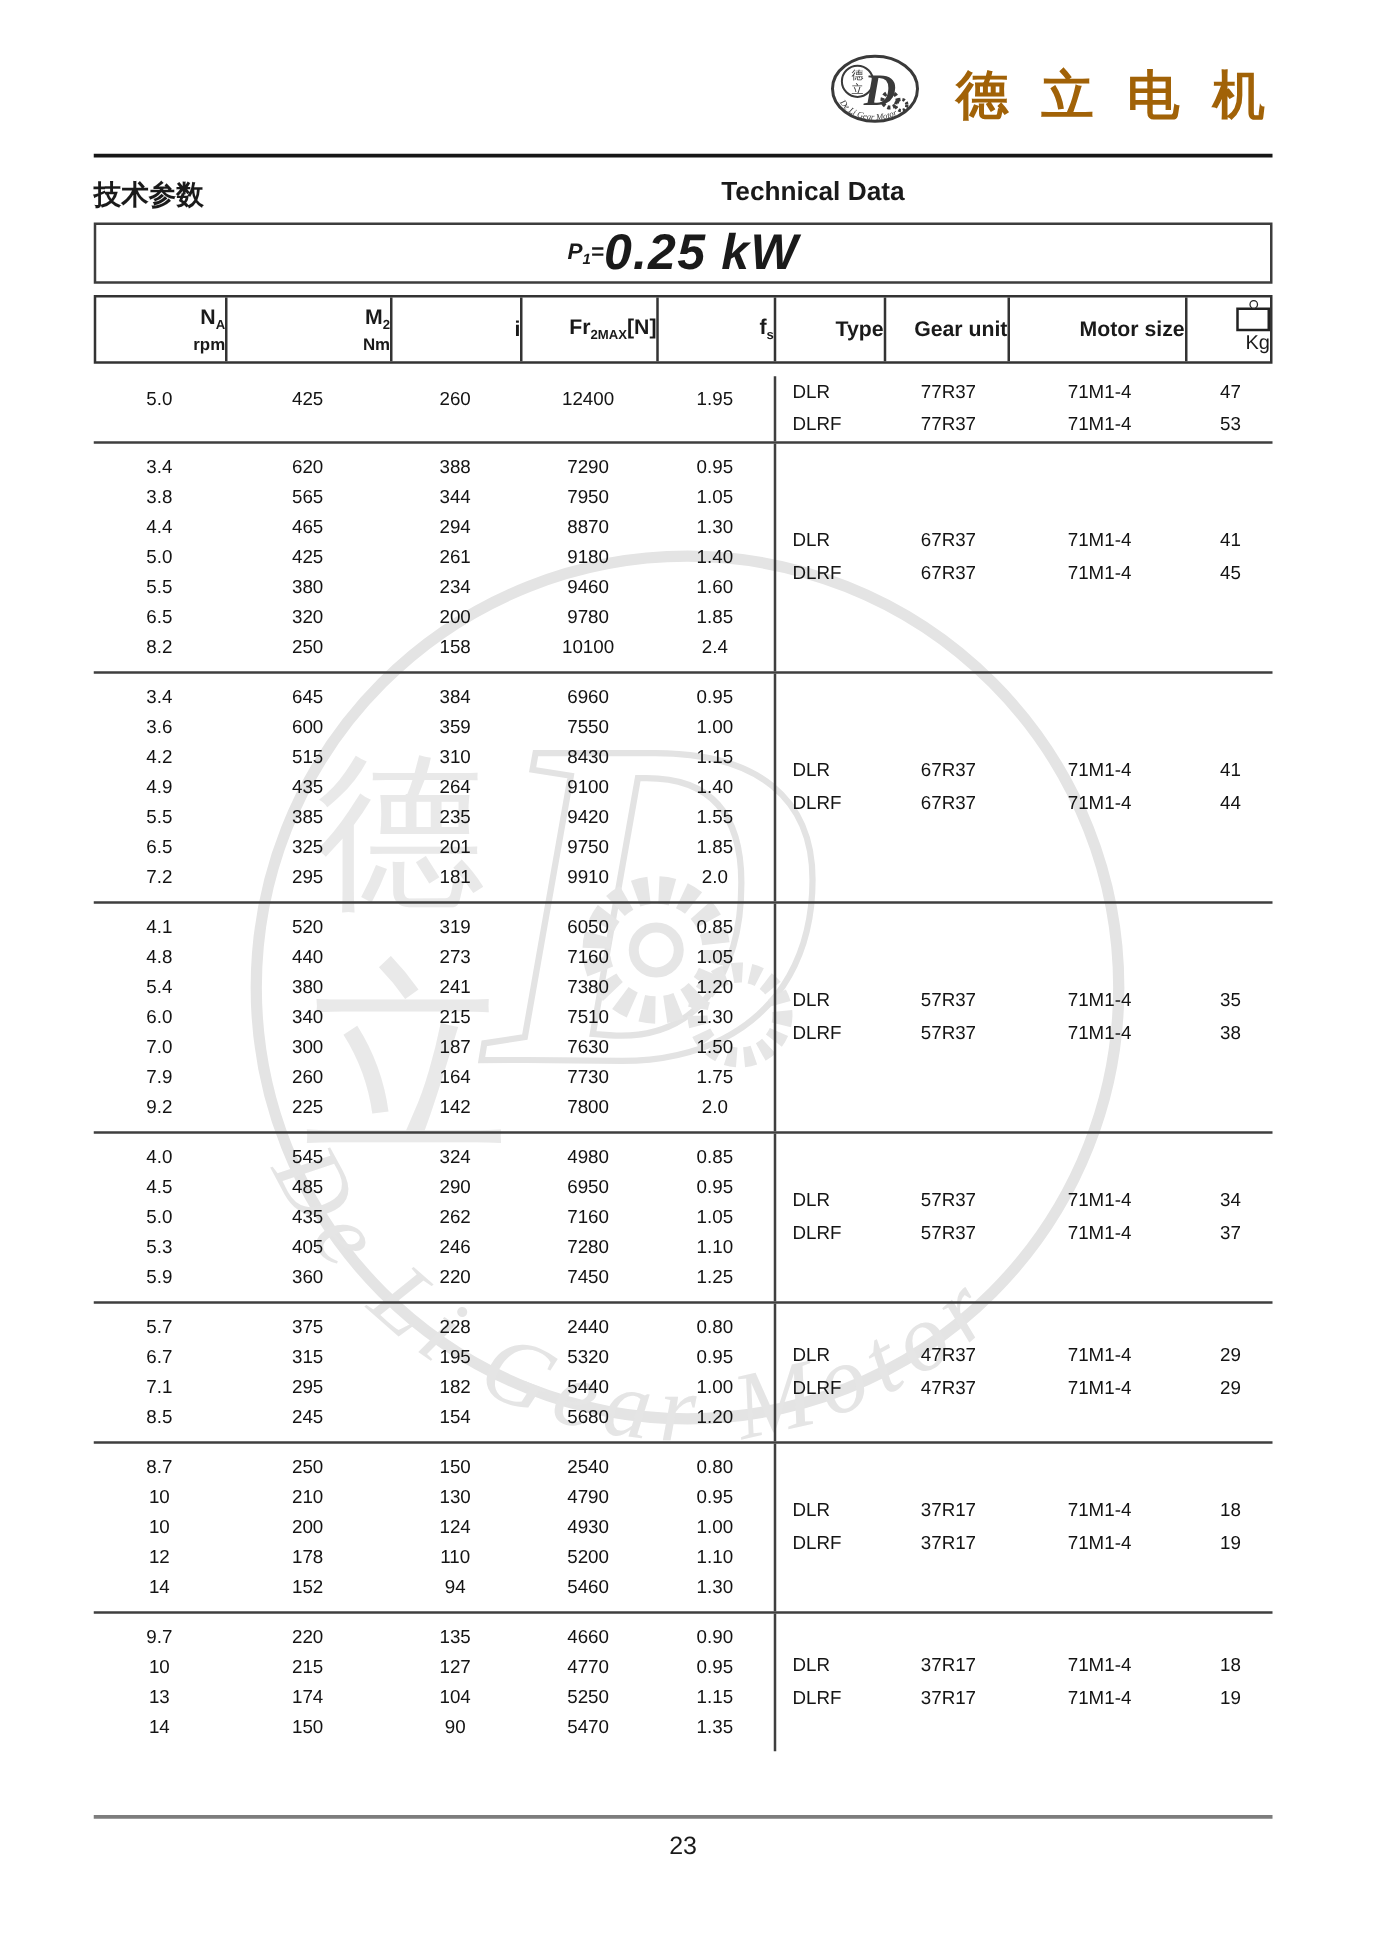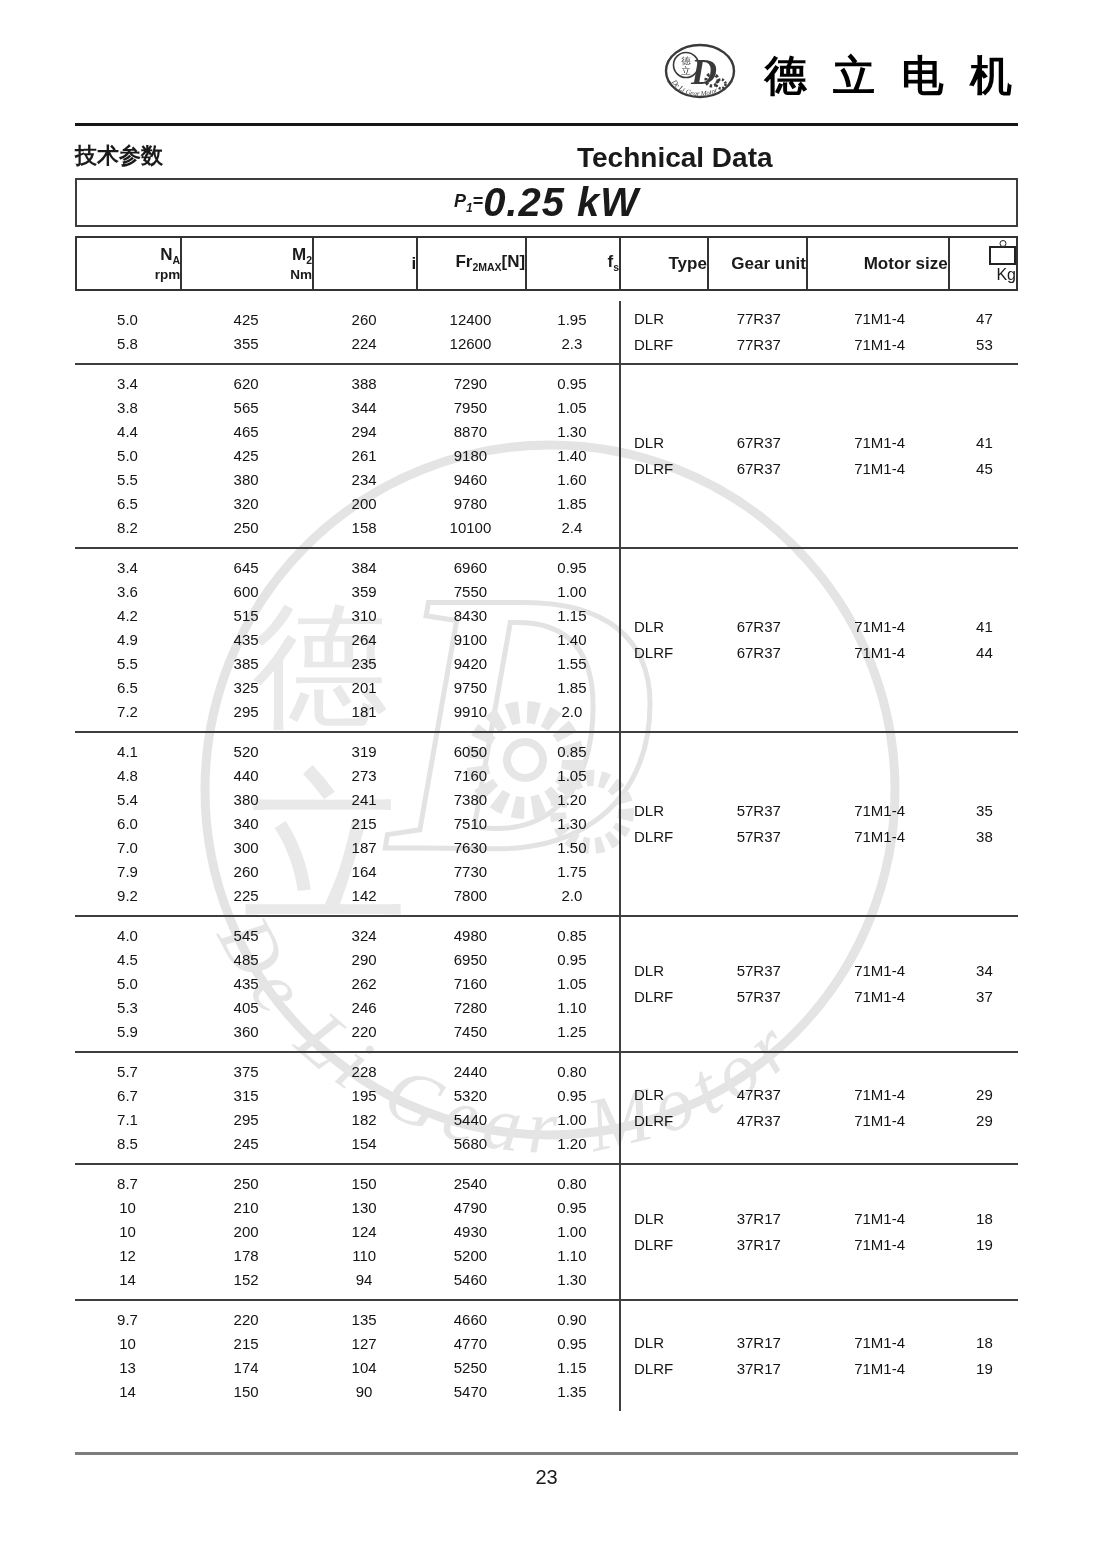--- a/index.html
+++ b/index.html
@@ -10,25 +10,25 @@
   }
   .abs { position:absolute; }
 
   
   #watermark { left:120px; top:400px; z-index:0; pointer-events:none; }
 
   
   .logo-row { top:42px; right:80px; display:flex; align-items:center; gap:26px; z-index:2; }
   .brand-cn {
     font-family:"Liberation Serif","DejaVu Serif",serif; font-weight:bold;
-    font-size:42px; letter-spacing:8px; color:#000000; white-space:nowrap;
+    font-size:42px; letter-spacing:8px; color:#a16207; white-space:nowrap;
   }
   .top-rule { left:75px; width:943px; top:123px; height:3px; background:#161616; z-index:2; }
   .title-cn { left:75px; top:141px; font-size:22px; font-weight:bold; z-index:2; }
-  .title-en { left:577px; top:142px; font-size:28px; font-weight:bold; z-index:2; }
+  .title-en { left:577px; top:142px; font-size:21px; font-weight:bold; z-index:2; }
 
   
   .power-box {
     left:75px; top:178px; width:943px; height:49px; border:2px solid #3d3d3d;
     display:flex; align-items:center; justify-content:center; z-index:1; background:transparent;font-style:italic;
   }
   .p-small { font-size:18px; font-weight:bold; }
   .p-small sub { font-size:12px; }
   .p-big { font-size:40px; font-weight:bold; letter-spacing:1px; }
 
@@ -152,27 +152,20 @@
 <div id="sections" class="abs">
     <div class="section">
       <div class="sec-left">
         <div class="data-row">
           <div class="dcell">5.0</div>
           <div class="dcell">425</div>
           <div class="dcell">260</div>
           <div class="dcell">12400</div>
           <div class="dcell">1.95</div>
         </div>
-        <div class="data-row">
-          <div class="dcell">5.8</div>
-          <div class="dcell">355</div>
-          <div class="dcell">224</div>
-          <div class="dcell">12600</div>
-          <div class="dcell">2.3</div>
-        </div>
       </div>
       <div class="sec-right">
         <div class="variant-block">
           <div class="variant-row">
             <div class="vcell c0">DLR</div>
             <div class="vcell c1">77R37</div>
             <div class="vcell c2">71M1-4</div>
             <div class="vcell c3">47</div>
           </div>
           <div class="variant-row">

